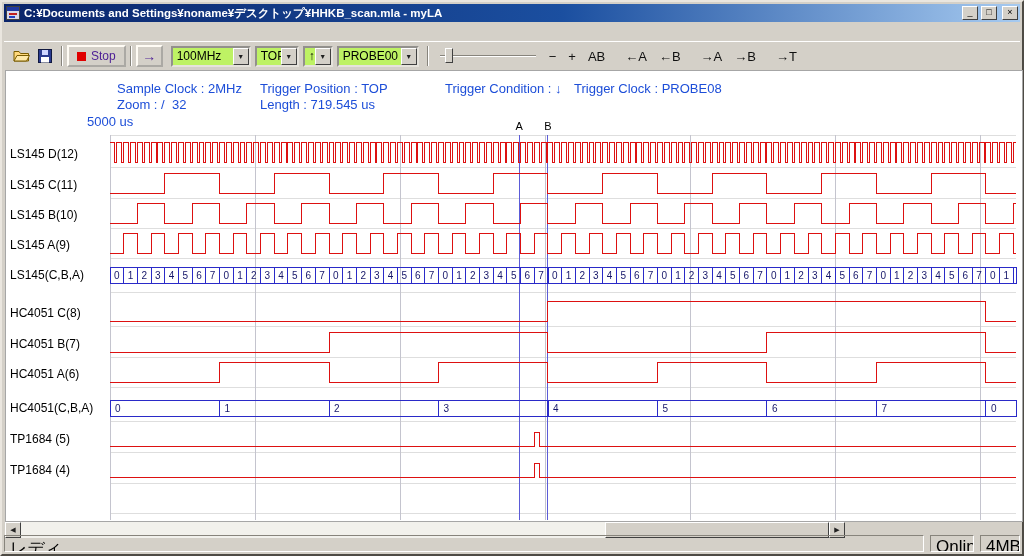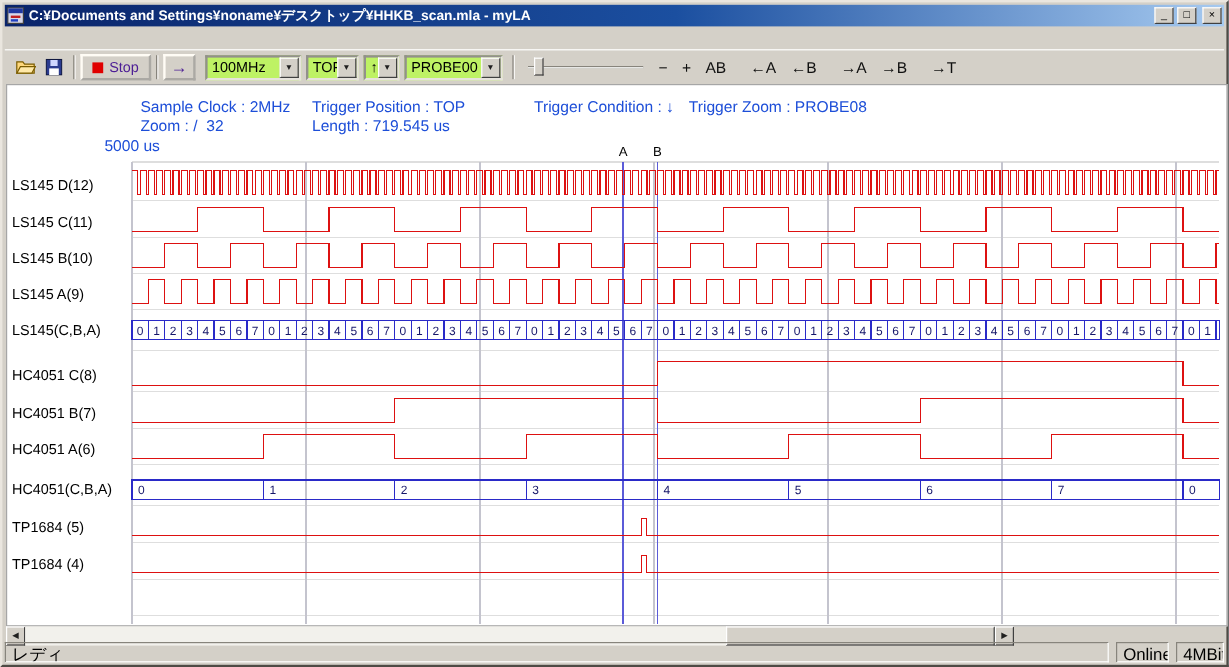--- a/index.html
+++ b/index.html
@@ -43,21 +43,21 @@
   .panel{position:absolute;left:3px;top:68px;width:1018px;height:452px;background:#fff;border:1px solid #a6a6a6}
   .info{position:absolute;font-size:13px;color:#1d4ed8;white-space:pre}
   
   .hscroll{position:absolute;left:3px;top:520px;width:840px;height:16px;display:flex}
   .sbtn{width:16px;height:16px;background:#d4d0c8;border:1px solid;border-color:#fff #404040 #404040 #fff;
         font-size:7px;display:flex;align-items:center;justify-content:center;color:#202020}
   .strack{flex:1;position:relative;background:#f2f1ec}
   .sthumb{position:absolute;right:0;top:0;width:224px;height:16px;background:#d4d0c8;
           border:1px solid;border-color:#fff #404040 #404040 #fff}
   
-  .statusbar{position:absolute;left:2px;right:2px;bottom:2px;height:17px;display:flex;gap:6px;font-size:14px}
+  .statusbar{position:absolute;left:2px;right:2px;bottom:2px;height:17px;display:flex;gap:6px;font-size:17px}
   .scell{border:1px solid;border-color:#87847c #fff #fff #87847c;padding:1px 5px;white-space:nowrap;overflow:hidden}
   .grow{flex:1}.w42{width:44px}.w50{width:40px}
   
   #wave-svg{position:absolute;left:0;top:0;pointer-events:none}
 </style>
 </head>
 <body>
 
 <div class="window">
 
@@ -131,21 +131,21 @@
     <button class="tb">→B</button>
     <span class="gap8"></span>
     <button class="tb">→T</button>
   </div>
 
   <div class="panel"></div>
 
   <span class="info" style="left:115px;top:79px">Sample Clock : 2MHz</span>
   <span class="info" style="left:258px;top:79px">Trigger Position : TOP</span>
   <span class="info" style="left:443px;top:79px">Trigger Condition : ↓</span>
-  <span class="info" style="left:572px;top:79px">Trigger Zoom : PROBE08</span>
+  <span class="info" style="left:572px;top:79px">Trigger Clock : PROBE08</span>
   <span class="info" style="left:115px;top:95px">Zoom : /  32</span>
   <span class="info" style="left:258px;top:95px">Length : 719.545 us</span>
   <span class="info" style="left:85px;top:112px">5000 us</span>
 
   <div class="hscroll">
     <span class="sbtn">◀</span>
     <div class="strack">
       <div class="sthumb"></div>
     </div>
     <span class="sbtn">▶</span>

